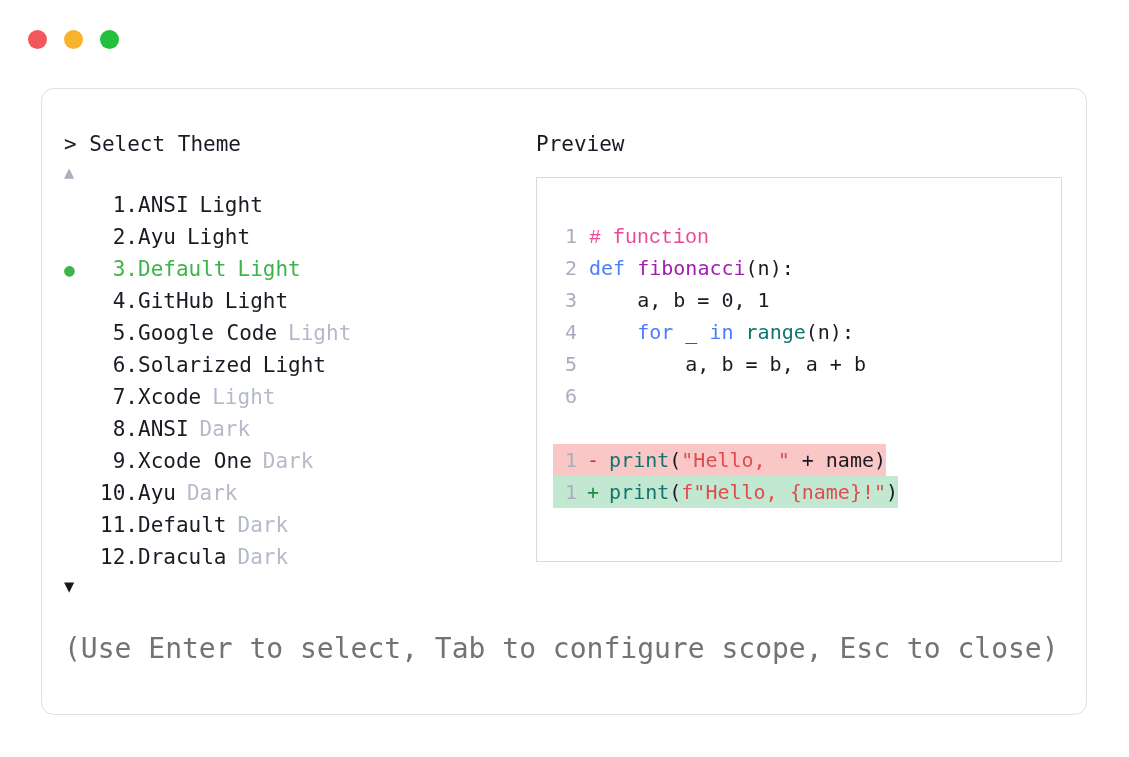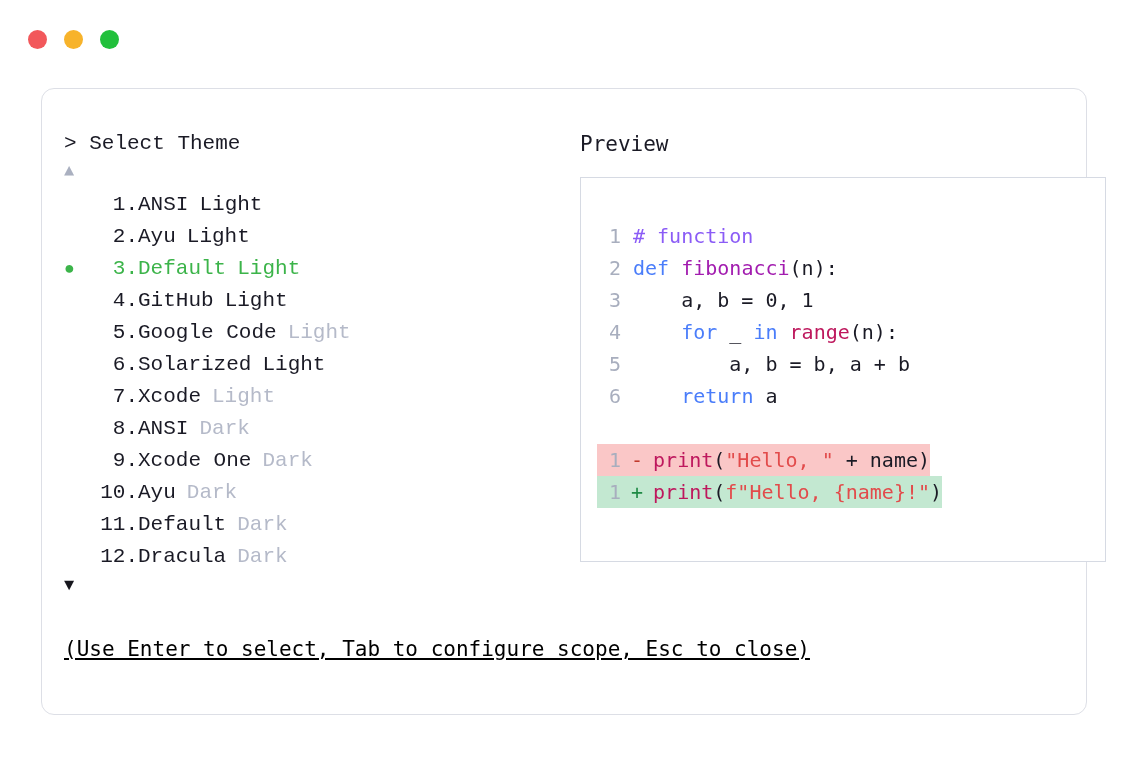--- a/index.html
+++ b/index.html
@@ -56,21 +56,20 @@
     width: 100%;
     height: 100%;
   }
 
   
   .chooser {
     position: absolute;
     left: 22px;
     top: 40px;
     width: 470px;
-    font-family: Liberation Mono, monospace;
   }
   .prompt-line {
     font-size: 21px;
     line-height: 30px;
     color: #1a1a25;
     letter-spacing: 0px;
     white-space: pre;
   }
   .scroll-arrow {
     font-size: 17px;
@@ -116,34 +115,32 @@
   
   .row-variant.inline { color: #1a1a25; }
   .theme-row.selected .row-index,
   .theme-row.selected .row-name,
   .theme-row.selected .row-variant { color: #3cb44a; }
 
   .hint {
     position: absolute;
     left: 22px;
     top: 545px;
-    font-size: 21px;
+    font-size: 28px;
     line-height: 30px;
-    color: #000000;
-    white-space: pre;
-    text-decoration: underline;
+    color: #737373;
+    white-space: pre;
   }
 
   
   .preview {
     position: absolute;
     left: 494px;
     top: 40px;
     width: 528px;
-    margin-left: 44px;
   }
   .preview-title {
     font-size: 21px;
     line-height: 30px;
     color: #1a1a25;
     white-space: pre;
   }
   .code-panel {
     margin-top: 18px;
     width: 526px;
@@ -164,24 +161,24 @@
   }
   .ln {
     flex: 0 0 24px;
     width: 24px;
     text-align: right;
     color: #a8aebe;
     margin-right: 12px;
   }
   .code-text { white-space: pre; }
 
-  .tok-comment  { color: #8b5cf6; }
+  .tok-comment  { color: #ec4899; font-family: Liberation Mono, monospace; }
   .tok-keyword  { color: #4a7dfa; }
   .tok-func     { color: #a21caf; }
-  .tok-builtin  { color: #be185d; }
+  .tok-builtin  { color: #0f766e; }
   .tok-string   { color: #e24b4b; }
   .tok-plain    { color: #1a1a25; }
   .tok-number   { color: #1a1a25; }
 
   .code-gap { height: 32px; }
 
   .diff-line {
     display: flex;
     align-items: baseline;
     height: 32px;
@@ -238,21 +235,21 @@
 
     <div class="preview">
       <div class="preview-title">Preview</div>
       <div class="code-panel">
         <div id="code-lines">
             <div class="code-line"><span class="ln">1</span><span class="code-text"><span class="tok-comment"># function</span></span></div>
             <div class="code-line"><span class="ln">2</span><span class="code-text"><span class="tok-keyword">def </span><span class="tok-func">fibonacci</span><span class="tok-plain">(n):</span></span></div>
             <div class="code-line"><span class="ln">3</span><span class="code-text"><span class="tok-plain">    a, b = </span><span class="tok-number">0</span><span class="tok-plain">, </span><span class="tok-number">1</span></span></div>
             <div class="code-line"><span class="ln">4</span><span class="code-text"><span class="tok-plain">    </span><span class="tok-keyword">for</span><span class="tok-plain"> _ </span><span class="tok-keyword">in</span><span class="tok-plain"> </span><span class="tok-builtin">range</span><span class="tok-plain">(n):</span></span></div>
             <div class="code-line"><span class="ln">5</span><span class="code-text"><span class="tok-plain">        a, b = b, a + b</span></span></div>
-            <div class="code-line"><span class="ln">6</span><span class="code-text"><span class="tok-plain">    </span><span class="tok-keyword">return</span><span class="tok-plain"> a</span></span></div>
+            <div class="code-line"><span class="ln">6</span></div>
           </div>
         <div class="code-gap"></div>
         <div id="diff-lines">
             <div class="diff-line del"><span class="ln">1</span><span class="diff-mark">-</span><span class="code-text"><span class="tok-builtin">print</span><span class="tok-plain">(</span><span class="tok-string">"Hello, "</span><span class="tok-plain"> + name)</span></span></div>
             <div class="diff-line add"><span class="ln">1</span><span class="diff-mark">+</span><span class="code-text"><span class="tok-builtin">print</span><span class="tok-plain">(</span><span class="tok-string">f"Hello, {name}!"</span><span class="tok-plain">)</span></span></div>
           </div>
       </div>
     </div>
 
   </div>

